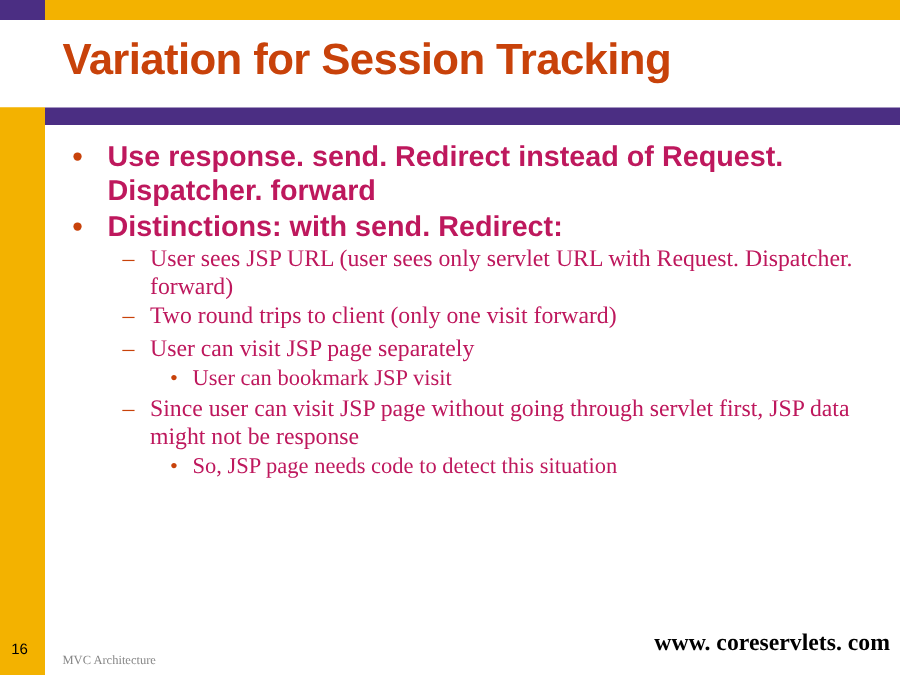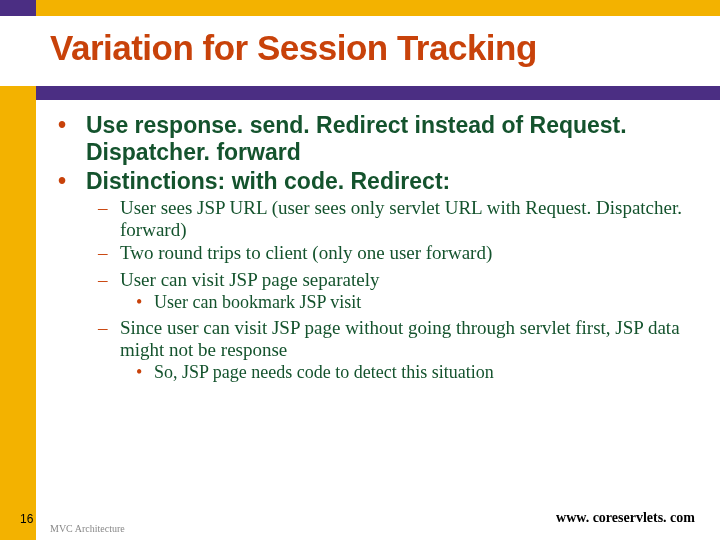--- a/index.html
+++ b/index.html
@@ -47,21 +47,21 @@
     left: 0;
     width: 36px;
     height: 454px;
     background: #f3b200;
   }
   .content {
     position: absolute;
     top: 112px;
     left: 58px;
     right: 28px;
-    color: #14532d;
+    color: #be185d;
   }
   .b1 {
     font-size: 23px;
     font-weight: bold;
     margin-bottom: 2px;
     padding-left: 28px;
     text-indent: -28px;
     line-height: 1.18;
   }
   .b1::before {
@@ -99,58 +99,58 @@
   .b3::before {
     content: "•";
     color: #c8420a;
     display: inline-block;
     width: 18px;
     text-indent: 0;
   }
   .gap { height: 4px; }
   .footer-num {
     position: absolute;
-    left: 20px;
+    left: 9px;
     bottom: 14px;
     font-size: 12px;
     color: #000;
   }
   .footer-mid {
     position: absolute;
     left: 50px;
     bottom: 6px;
     font-size: 10px;
     color: #888;
     font-family: Liberation Serif, serif;
   }
   .footer-url {
     position: absolute;
-    right: 25px;
+    right: 8px;
     bottom: 14px;
-    font-size: 14px;
+    font-size: 19px;
     font-family: "Times New Roman", Times, serif;
     font-weight: bold;
     color: #000;
     margin-top: 39px;
   }
 </style>
 </head>
 <body>
 
 <div class="slide">
   <div class="top-band"></div>
   <div class="title">Variation for Session Tracking</div>
   <div class="divider"></div>
   <div class="sidebar"></div>
 
   <div class="content">
     <div class="b1">Use response. send. Redirect instead of Request. Dispatcher. forward</div>
-    <div class="b1">Distinctions: with code. Redirect:</div>
+    <div class="b1">Distinctions: with send. Redirect:</div>
     <div class="b2">User sees JSP URL (user sees only servlet URL with Request. Dispatcher. forward)</div>
-    <div class="b2">Two round trips to client (only one user forward)</div>
+    <div class="b2">Two round trips to client (only one visit forward)</div>
     <div class="gap"></div>
     <div class="b2">User can visit JSP page separately</div>
     <div class="b3">User can bookmark JSP visit</div>
     <div class="gap"></div>
     <div class="b2">Since user can visit JSP page without going through servlet first, JSP data might not be response</div>
     <div class="b3">So, JSP page needs code to detect this situation</div>
   </div>
 
   <div class="footer-num">16</div>
   <div class="footer-mid">MVC Architecture</div>

